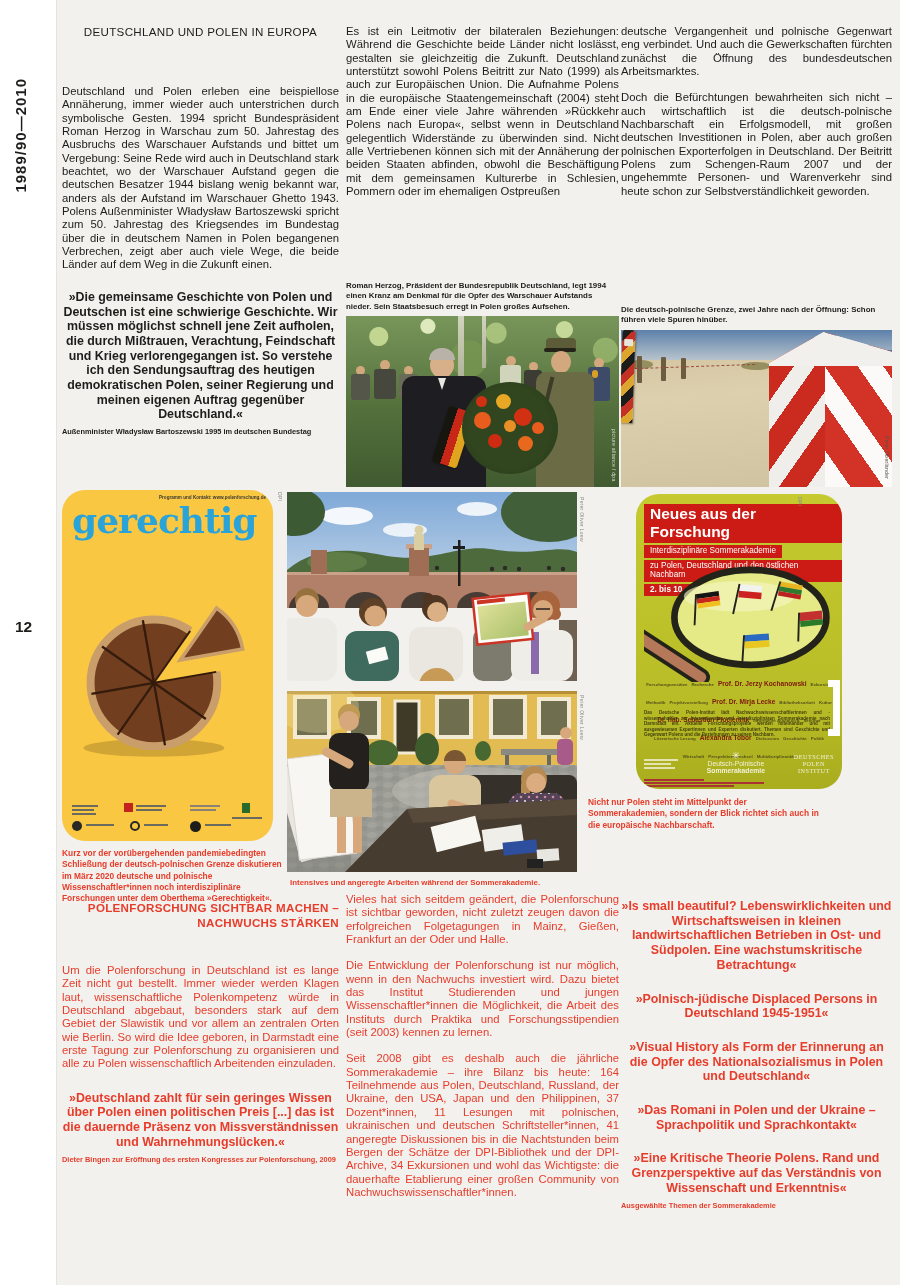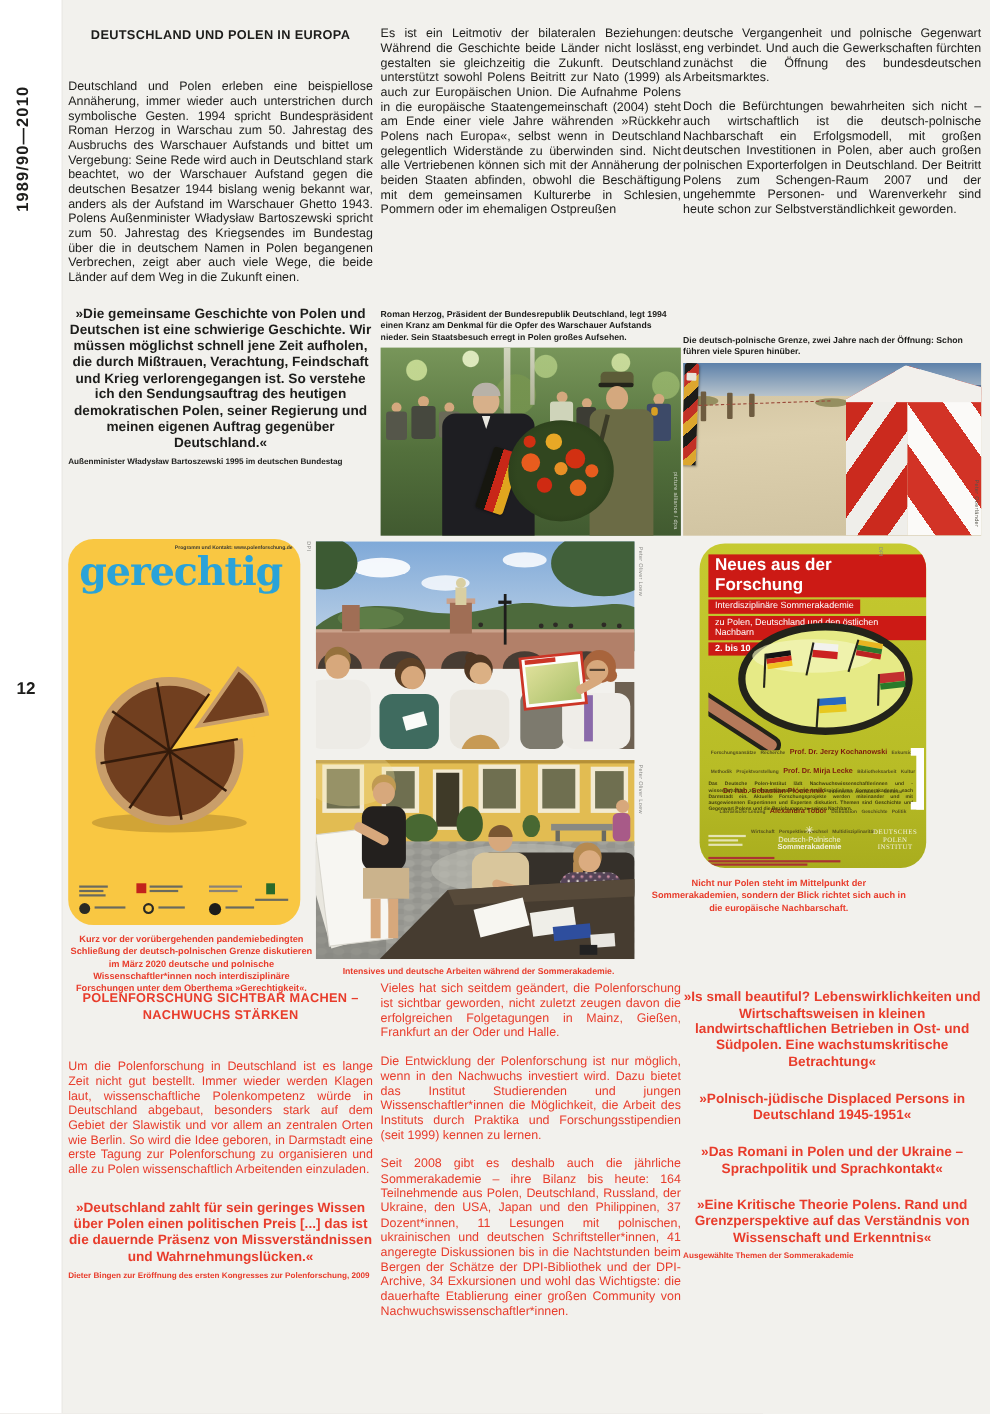--- a/index.html
+++ b/index.html
@@ -10,31 +10,31 @@
   *{margin:0;padding:0;box-sizing:border-box;}
   html,body{background:#e9e8e4;}
   body{font-family:"Liberation Sans",sans-serif;color:var(--ink);}
   #page{position:relative;width:900px;height:1285px;background:var(--paper);overflow:hidden;margin:0 auto;}
   
   .strip{position:absolute;left:0;top:0;width:57px;height:1285px;background:#ffffff;border-right:1px solid #e6e4df;}
   .era{position:absolute;top:78px;left:12px;writing-mode:vertical-rl;transform:rotate(180deg);font-weight:bold;font-size:15px;letter-spacing:1px;color:var(--ink);}
   .pagenum{position:absolute;top:618px;left:15px;font-weight:bold;font-size:15.5px;color:var(--ink);}
 
   .col{position:absolute;}
-  .h-title{font-weight:bold;font-size:11.6px;letter-spacing:.3px;text-align:center;margin-bottom:35px;}
+  .h-title{font-weight:normal;font-size:11.6px;letter-spacing:.3px;text-align:center;margin-bottom:47px;}
   .body-text{font-size:11.3px;line-height:13.35px;text-align:justify;color:var(--ink);hyphens:auto;}
   .body-text.red{color:var(--red);}
   .para-gap{margin-top:13px;}
   .quote{font-weight:bold;font-size:12.4px;line-height:14.7px;text-align:center;color:var(--ink);}
   .quote.red{color:var(--red);}
   .attr{font-weight:bold;font-size:7.4px;line-height:9px;color:var(--ink);margin-top:5px;}
   .attr.red{color:var(--red);}
   .cap-black{font-weight:bold;font-size:7.9px;line-height:10.3px;color:var(--ink);}
-  .cap-red{font-weight:bold;font-size:8.4px;line-height:11.3px;color:var(--red);text-align:center;}
-  .h2-red{font-weight:bold;font-size:11.6px;line-height:14.5px;letter-spacing:.3px;text-align:center;color:var(--red);}
+  .cap-red{font-weight:bold;font-size:8.4px;line-height:11.3px;color:var(--red);}
+  .h2-red{font-weight:bold;font-size:11.6px;line-height:14.5px;letter-spacing:.3px;text-align:right;color:var(--red);}
   .credit-v{position:absolute;writing-mode:vertical-rl;font-size:5px;letter-spacing:.3px;color:#8a8a86;}
 
   
   .photo{position:absolute;overflow:hidden;}
   .photo i,.photo b{position:absolute;display:block;}
 
   
   .ph-herzog{background:
     radial-gradient(circle at 12% 12%,rgba(214,232,160,.8) 0 9px,transparent 10px),
     radial-gradient(circle at 30% 6%,rgba(233,242,200,.9) 0 7px,transparent 8px),
@@ -385,21 +385,21 @@
         <circle cx="62" cy="30" r="10" fill="#d7a87c"></circle>
         <rect x="42" y="42" width="40" height="58" rx="10" fill="#23201e"></rect>
         <rect x="43" y="98" width="42" height="28" fill="#cbb38c"></rect>
         <rect x="50" y="126" width="9" height="36" fill="#d7a87c"></rect>
         <rect x="66" y="126" width="9" height="36" fill="#d7a87c"></rect>
         <rect x="34" y="62" width="34" height="9" rx="4" fill="#d7a87c" transform="rotate(28 50 66)"></rect>
       </g>
     </svg>
   </div>
   <span class="credit-v" style="left:579px;top:695px;">Peter Oliver Loew</span>
-  <div class="cap-red" style="position:absolute;left:290px;top:877px;width:290px;font-size:7.9px;">Intensives und deutsche Arbeiten während der Sommerakademie.</div>
+  <div class="cap-red" style="position:absolute;left:290px;top:877px;width:290px;font-size:7.9px;">Intensives und angeregte Arbeiten während der Sommerakademie.</div>
 
   <div class="poster ps" style="left:588px;top:494px;width:206px;height:295px;">
     <div class="ps-head">
       <span class="ps-band ps-title">Neues aus der Forschung</span>
       <span class="ps-band ps-sub">Interdisziplinäre Sommerakademie</span>
       <span class="ps-band ps-sub">zu Polen, Deutschland und den östlichen Nachbarn</span>
       <span class="ps-band ps-sub b">2. bis 10. September 2017 in Darmstadt</span>
     </div>
     <svg class="ps-mag" width="190" height="118" viewBox="0 0 200 124">
       <rect x="-36" y="86" width="110" height="15" rx="7" fill="#b5795a" stroke="#23231a" stroke-width="4" transform="rotate(33 20 95)"></rect>
@@ -462,25 +462,26 @@
 
   <div class="col" style="left:62px;top:901px;width:277px;">
     <div class="h2-red">POLENFORSCHUNG SICHTBAR MACHEN – NACHWUCHS STÄRKEN</div>
     <div class="body-text red" style="margin-top:34px;">Um die Polenforschung in Deutschland ist es lange Zeit nicht gut bestellt. Immer wieder werden Klagen laut, wissenschaftliche Polenkompetenz würde in Deutschland abgebaut, besonders stark auf dem Gebiet der Slawistik und vor allem an zentralen Orten wie Berlin. So wird die Idee geboren, in Darmstadt eine erste Tagung zur Polenforschung zu organisieren und alle zu Polen wissenschaftlich Arbeitenden einzuladen.</div>
     <div class="quote red" style="margin-top:20px;">»Deutschland zahlt für sein geringes Wissen über Polen einen politischen Preis [...] das ist die dauernde Präsenz von Missverständnissen und Wahrnehmungslücken.«</div>
     <div class="attr red">Dieter Bingen zur Eröffnung des ersten Kongresses zur Polenforschung, 2009</div>
   </div>
 
   <div class="col" style="left:346px;top:893px;width:273px;">
     <div class="body-text red">Vieles hat sich seitdem geändert, die Polenforschung ist sichtbar geworden, nicht zuletzt zeugen davon die erfolgreichen Folgetagungen in Mainz, Gießen, Frankfurt an der Oder und Halle.</div>
-    <div class="body-text red para-gap">Die Entwicklung der Polenforschung ist nur möglich, wenn in den Nachwuchs investiert wird. Dazu bietet das Institut Studierenden und jungen Wissenschaftler*innen die Möglichkeit, die Arbeit des Instituts durch Praktika und Forschungsstipendien (seit 1999) kennen zu lernen.</div>
+    <div class="body-text red para-gap">Die Entwicklung der Polenforschung ist nur möglich, wenn in den Nachwuchs investiert wird. Dazu bietet das Institut Studierenden und jungen Wissenschaftler*innen die Möglichkeit, die Arbeit des Instituts durch Praktika und Forschungsstipendien (seit 2003) kennen zu lernen.</div>
     <div class="body-text red para-gap">Seit 2008 gibt es deshalb auch die jährliche Sommerakademie – ihre Bilanz bis heute: 164 Teilnehmende aus Polen, Deutschland, Russland, der Ukraine, den USA, Japan und den Philippinen, 37 Dozent*innen, 11 Lesungen mit polnischen, ukrainischen und deutschen Schriftsteller*innen, 41 angeregte Diskussionen bis in die Nachtstunden beim Bergen der Schätze der DPI-Bibliothek und der DPI-Archive, 34 Exkursionen und wohl das Wichtigste: die dauerhafte Etablierung einer großen Community von Nachwuchswissenschaftler*innen.</div>
   </div>
 
   <div class="col" style="left:621px;top:899px;width:271px;">
     <div class="quote red" style="margin-bottom:19px;">»Is small beautiful? Lebenswirklichkeiten und Wirtschaftsweisen in kleinen landwirtschaftlichen Betrieben in Ost- und Südpolen. Eine wachstumskritische Betrachtung«</div>
     <div class="quote red" style="margin-bottom:19px;">»Polnisch-jüdische Displaced Persons in Deutschland 1945-1951«</div>
+    <div class="quote red" style="margin-bottom:19px;">»Visual History als Form der Erinnerung an die Opfer des Nationalsozialismus in Polen und Deutschland«</div>
     <div class="quote red" style="margin-bottom:19px;">»Das Romani in Polen und der Ukraine – Sprachpolitik und Sprachkontakt«</div>
     <div class="quote red">»Eine Kritische Theorie Polens. Rand und Grenzperspektive auf das Verständnis von Wissenschaft und Erkenntnis«</div>
     <div class="attr red">Ausgewählte Themen der Sommerakademie</div>
   </div>
 
 </div>
 
 </body></html>

